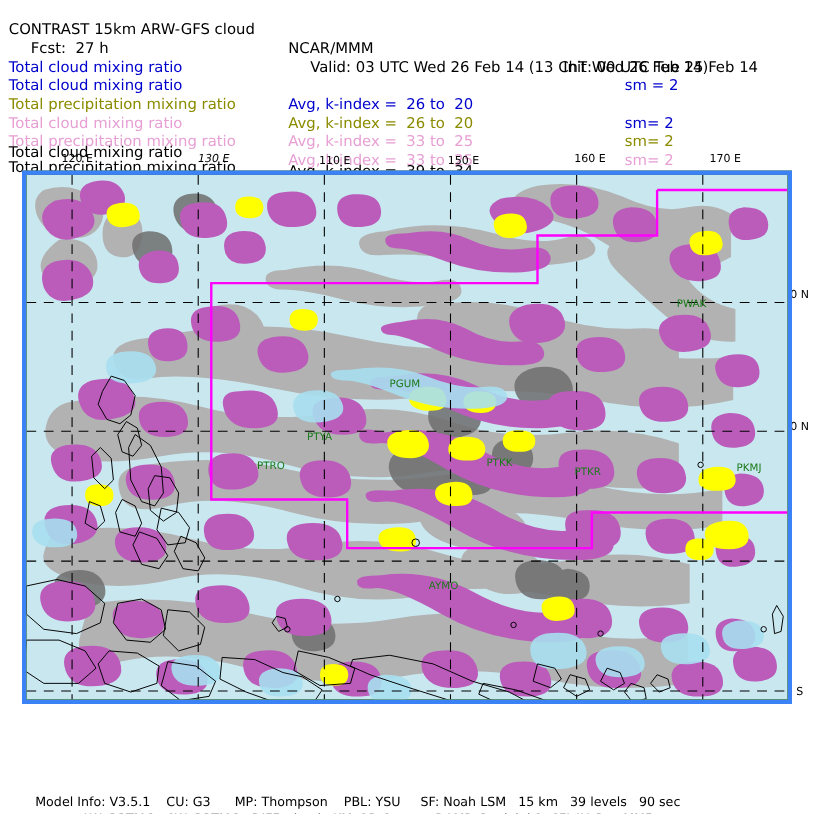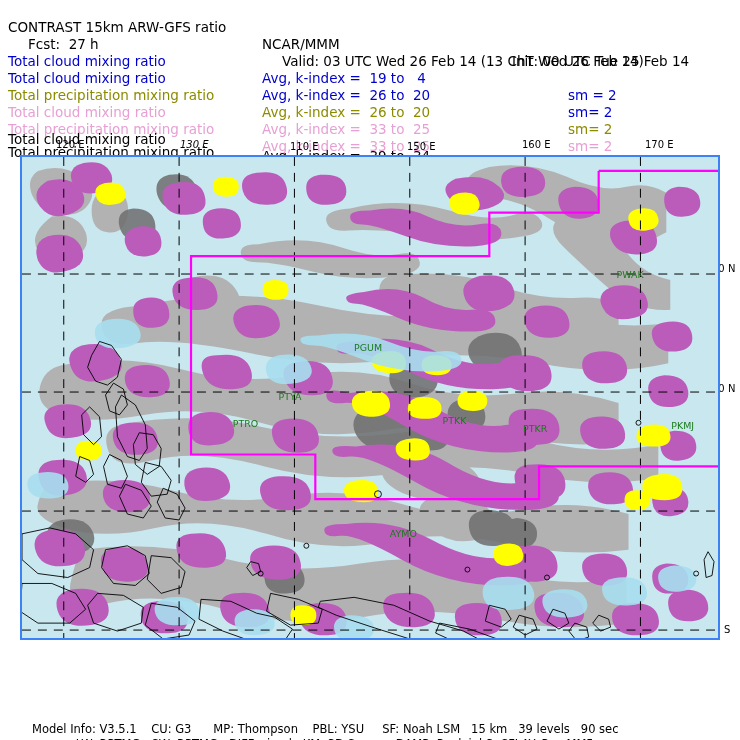--- a/index.html
+++ b/index.html
@@ -49,21 +49,21 @@
   .cblack  { color: #000000; }
 
   
   #map {
     position: absolute;
     left: 20px;
     top: 155px;
     width: 700px;
     height: 485px;
     background: #4d7c0f;
-    border: 2px solid #3b82f6;
+    border: 4px solid #3b82f6;
     box-sizing: border-box;
     overflow: hidden;
   }
   #mapsvg {
     position: absolute;
     left: 0; top: 0;
     width: 100%;
     height: 100%;
     display: block;
   }
@@ -103,33 +103,32 @@
   }
 </style>
 </head>
 <body>
 
 <div id="page">
 
   <div class="hdr">
 
     <div class="row" style="top:2px;">
-      <span class="c1 cblack">CONTRAST 15km ARW-GFS ratio</span>
+      <span class="c1 cblack">CONTRAST 15km ARW-GFS cloud</span>
       <span class="c2 cblack">NCAR/MMM</span>
       <span class="c3 cblack">Init: 00 UTC Tue 25 Feb 14</span>
     </div>
 
     <div class="row" style="top:19px;margin-left:20px;">
       <span class="c1 cblack">Fcst:  27 h</span>
       <span class="c2 cblack">Valid: 03 UTC Wed 26 Feb 14 (13 ChT Wed 26 Feb 14)</span>
     </div>
 
     <div class="row" style="top:36px;">
       <span class="c1 cblue">Total cloud mixing ratio</span>
-      <span class="c2 cblue">Avg, k-index =  19 to   4</span>
       <span class="c3r cblue">sm = 2</span>
     </div>
 
     <div class="row" style="top:53px;">
       <span class="c1 cblue">Total cloud mixing ratio</span>
       <span class="c2 cblue">Avg, k-index =  26 to  20</span>
       <span class="c3r cblue">sm= 2</span>
     </div>
 
     <div class="row" style="top:70px;">

